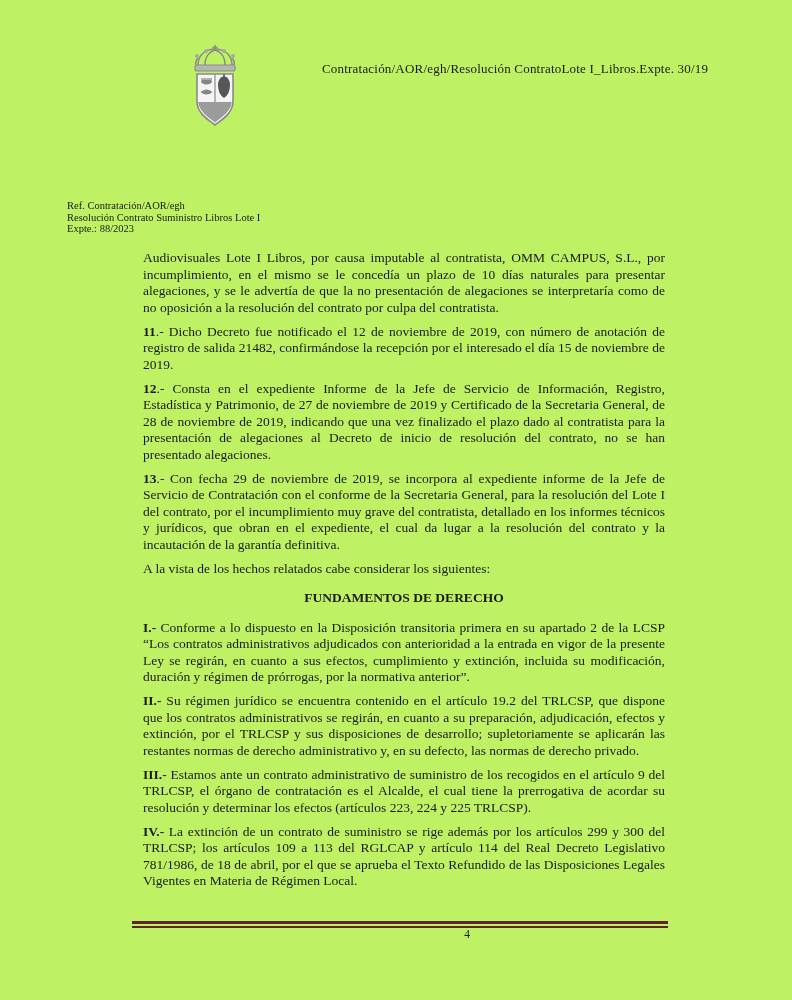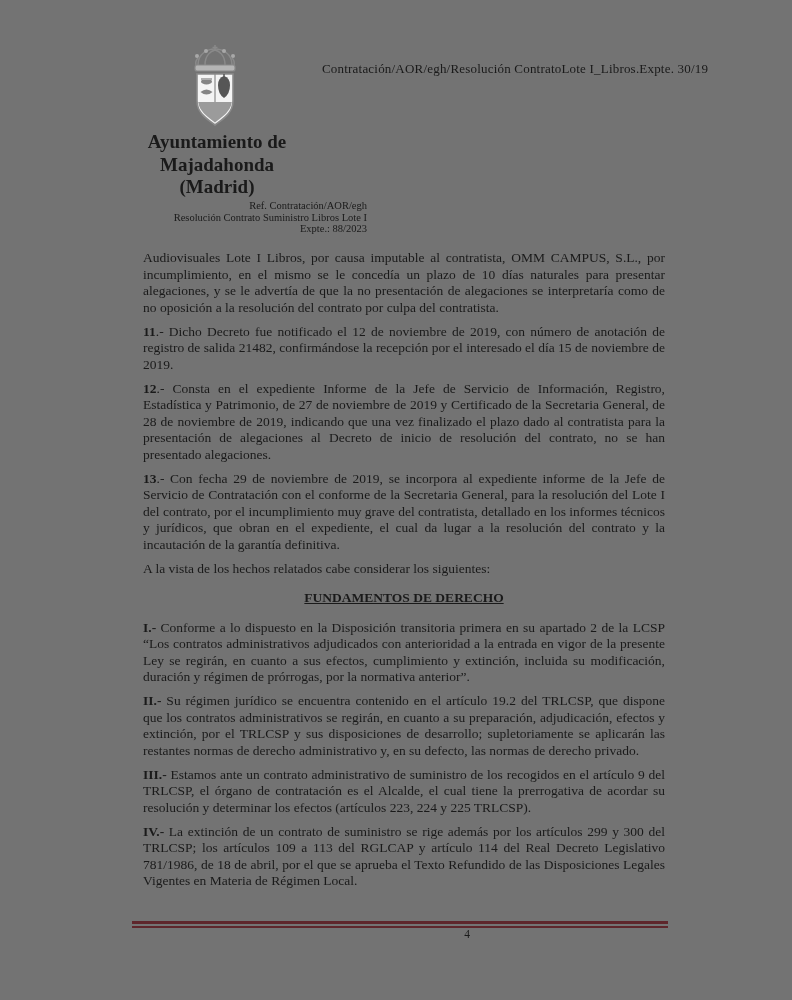--- a/index.html
+++ b/index.html
@@ -4,21 +4,21 @@
 <style>
   html, body {
     margin: 0;
     padding: 0;
     background: #ffffff;
   }
   .page {
     position: relative;
     width: 792px;
     height: 1000px;
-    background: #737373;
+    background: #bef264;
     font-family: "Liberation Serif", "DejaVu Serif", serif;
     color: #1a1a1a;
     overflow: hidden;
   }
   
   .crest {
     position: absolute;
     left: 183px;
     top: 44px;
     width: 64px;
@@ -41,21 +41,21 @@
     text-align: center;
     font-weight: bold;
     font-size: 19px;
     line-height: 22.5px;
   }
   .refblock {
     position: absolute;
     left: 67px;
     top: 200px;
     width: 300px;
-    text-align: right;
+    text-align: left;
     font-size: 10.5px;
     line-height: 11.5px;
   }
   
   .body-col {
     position: absolute;
     left: 143px;
     top: 250px;
     width: 522px;
     font-size: 13.5px;
@@ -64,21 +64,21 @@
   }
   .body-col p {
     margin: 0 0 7.5px 0;
   }
   .body-col p.center {
     text-align: center;
     margin: 13px 0 13px 0;
   }
   .r-b { font-weight: bold; margin-top: 41px; }
   .r-i { }
-  .r-u { text-decoration: underline; }
+  .r-u { }
   
   .footer-rule {
     position: absolute;
     left: 132px;
     top: 921px;
     width: 536px;
     height: 2px;
     border-top: 3px solid #5e262b;
     border-bottom: 2px solid #5e262b;
     box-sizing: content-box;
@@ -127,25 +127,20 @@
       <rect x="18" y="34" width="11" height="2" fill="#b0b0b0"></rect>
       <path d="M17.5 48 q6 -5 12 0 q-6 5 -12 0" fill="#858585"></path>
 
       <path d="M41 32 q6 2 6 9 q0 9 -6 13 q-6 -4 -6 -13 q0 -7 6 -9 z" fill="#565656"></path>
       <path d="M41 30 v4" stroke="#565656" stroke-width="1.5"></path>
     </svg>
   </div>
 
   <div class="ref-top">Contratación/AOR/egh/Resolución ContratoLote I_Libros.Expte. 30/19</div>
 
-  <div class="org">
-    <div>Ayuntamiento de</div>
-    <div>Majadahonda</div>
-    <div>(Madrid)</div>
-  </div>
 
   <div class="refblock">
     <div>Ref. Contratación/AOR/egh</div>
     <div>Resolución Contrato Suministro Libros Lote I</div>
     <div>Expte.: 88/2023</div>
   </div>
 
   <div class="body-col">
       <p><span>Audiovisuales Lote I Libros, por causa imputable al contratista, OMM CAMPUS, S.L., por incumplimiento, en el mismo se le concedía un plazo de 10 días naturales para presentar alegaciones, y se le advertía de que la no presentación de alegaciones se interpretaría como de no oposición a la resolución del contrato por culpa del contratista.</span></p>
       <p><span class="r-b">11</span><span>.- Dicho Decreto fue notificado el 12 de noviembre de 2019, con número de anotación de registro de salida 21482, confirmándose la recepción por el interesado el día 15 de noviembre de 2019.</span></p>

